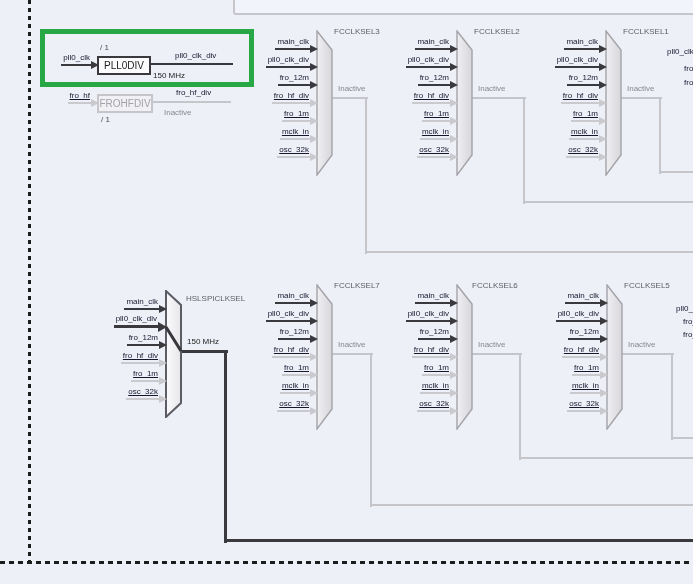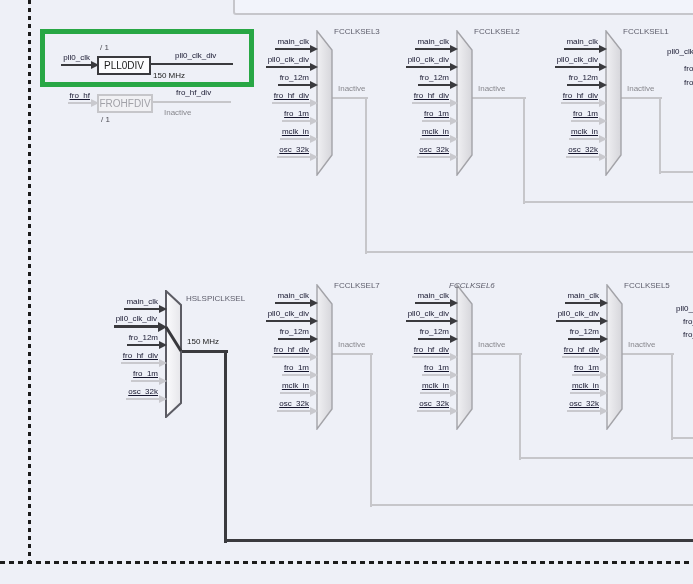--- a/index.html
+++ b/index.html
@@ -241,21 +241,21 @@
         <span class="lbl light">mclk_in</span>
         <span class="ah light"></span>
       </div>
       <div class="in-row" style="right: 375px; top: 399px;">
         <span class="lbl light">osc_32k</span>
         <span class="ah light"></span>
       </div>
       <svg width="17" height="146" class="mux-svg" style="left: 456px; top: 284px;">
         <polygon points="1,1 16,20 16,125 1,145" fill="url(#muxgrad)" stroke="#a3a3a8" stroke-width="1.4"></polygon>
       </svg>
-      <div class="mux-title" style="left: 449px; top: 281px; font-style: italic;">FCCLKSEL6</div>
+      <div class="mux-title" style="left: 472px; top: 281px;">FCCLKSEL6</div>
       <div class="status" style="left: 478px; top: 340px;">Inactive</div>
       <div class="in-row" style="right: 235px; top: 291px;">
         <span class="lbl">main_clk</span>
         <span class="ah"></span>
       </div>
       <div class="in-row" style="right: 235px; top: 309px;">
         <span class="lbl">pll0_clk_div</span>
         <span class="ah"></span>
       </div>
       <div class="in-row" style="right: 235px; top: 327px;">

